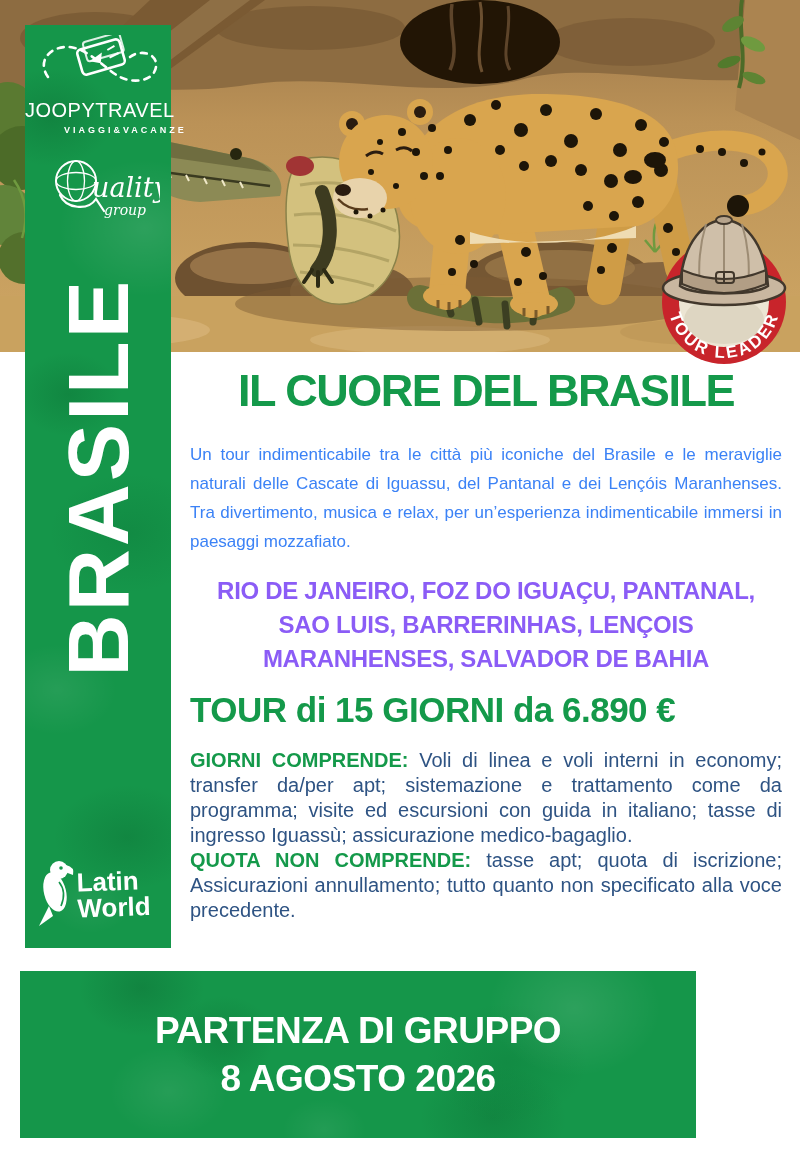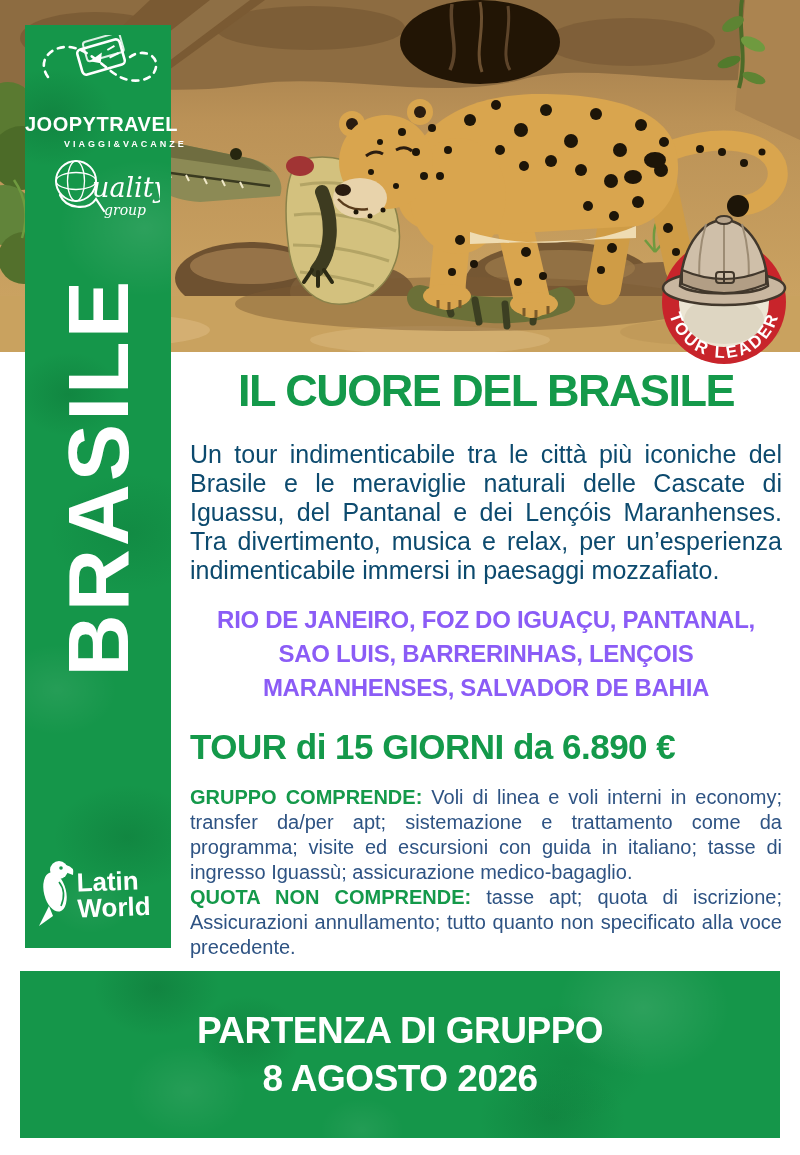--- a/index.html
+++ b/index.html
@@ -22,46 +22,46 @@
       radial-gradient(115px 85px at 72% 55%, rgba(5,95,42,.20), transparent 70%),
       radial-gradient(85px 65px at 22% 72%, rgba(255,255,255,.07), transparent 70%),
       radial-gradient(105px 75px at 70% 88%, rgba(4,80,34,.22), transparent 70%),
       radial-gradient(60px 45px at 45% 95%, rgba(255,255,255,.06), transparent 70%);
   }
 
   
   .sidebar { position:absolute; left:25px; top:25px; width:146px; height:923px; z-index:3; }
   .brand { position:absolute; top:10px; left:0; right:0; text-align:center; color:#fff; }
   .brand svg { display:block; margin:0 auto; }
-  .brand-name { font-size:20px; font-weight:700; letter-spacing:.5px; margin-top:16px; }
+  .brand-name { font-size:20px; font-weight:400; letter-spacing:.5px; margin-top:2px; }
   .brand-tagline { font-size:9px; font-weight:700; letter-spacing:3px; margin-top:3px;margin-left:39px; }
   .quality { position:absolute; top:128px; left:0; right:0; text-align:center; }
   .vertical-title {
     position:absolute; top:253px; left:50%; margin-left:-45px;
     writing-mode:vertical-rl; transform:rotate(180deg);
     color:#fff; font-size:86px; font-weight:800; letter-spacing:3px; line-height:90px;
     white-space:nowrap;
   }
   .latin { position:absolute; bottom:16px; left:8px; }
 
   
   .badge { position:absolute; left:650px; top:208px; width:148px; height:160px; z-index:4; }
 
   
   .content { position:absolute; left:190px; top:368px; width:592px; z-index:2; }
   .title { color:#14994a; font-size:45px; line-height:46px; font-weight:800; letter-spacing:-1.5px; white-space:nowrap;margin-left:48px; }
-  .intro { margin-top:26px; color:#0c4a6e; font-size:25px; line-height:29px; text-align:justify; }
+  .intro { margin-top:26px; color:#3b82f6; font-size:17px; line-height:29px; text-align:justify; }
   .destinations { margin-top:18px; color:#8b5cf6; font-size:24px; line-height:34px; font-weight:800; letter-spacing:-0.3px; text-align:center; }
-  .tour-line { margin-top:22px; color:#14994a; font-size:35px; line-height:40px; font-weight:800; letter-spacing:-0.5px; white-space:nowrap; }
+  .tour-line { margin-top:14px; color:#14994a; font-size:35px; line-height:40px; font-weight:800; letter-spacing:-0.5px; white-space:nowrap; }
   .quota { margin-top:18px; color:#2e5383; font-size:20px; line-height:25px; text-align:justify; }
   .quota-label { color:#14994a; font-weight:800; }
 
   
   .footer-banner {
-    position:absolute; left:20px; top:971px; width:760px; height:167px; z-index:3;
+    position:absolute; left:20px; top:971px; width:676px; height:167px; z-index:3;
     display:flex; flex-direction:column; align-items:center; justify-content:center;
     color:#fff; text-align:right;
   }
   .footer-line { font-weight:800; font-size:37px; line-height:48px; letter-spacing:-0.5px; white-space:nowrap; }
 </style>
 </head>
 <body>
 
 <div class="photo">
   <svg viewBox="0 0 800 352" preserveAspectRatio="none" aria-hidden="true">
@@ -272,21 +272,21 @@
     </text>
   </svg>
 </div>
 
 <div class="content">
   <div class="title">IL CUORE DEL BRASILE</div>
   <div class="intro">Un tour indimenticabile tra le città più iconiche del Brasile e le meraviglie naturali delle Cascate di Iguassu, del Pantanal e dei Lençóis Maranhenses. Tra divertimento, musica e relax, per un’esperienza indimenticabile immersi in paesaggi mozzafiato.</div>
   <div class="destinations">RIO DE JANEIRO, FOZ DO IGUAÇU, PANTANAL, SAO LUIS, BARRERINHAS, LENÇOIS MARANHENSES, SALVADOR DE BAHIA</div>
   <div class="tour-line">TOUR di 15 GIORNI da 6.890 €</div>
   <div class="quota">
-    <span class="quota-label">GRUPPO COMPRENDE:</span><span> Voli di linea e voli interni in economy; transfer da/per apt; sistemazione e trattamento come da programma; visite ed escursioni con guida in italiano; tasse di ingresso Iguassù; assicurazione medico-bagaglio.</span><br>
+    <span class="quota-label">GIORNI COMPRENDE:</span><span> Voli di linea e voli interni in economy; transfer da/per apt; sistemazione e trattamento come da programma; visite ed escursioni con guida in italiano; tasse di ingresso Iguassù; assicurazione medico-bagaglio.</span><br>
     <span class="quota-label">QUOTA NON COMPRENDE:</span><span> tasse apt; quota di iscrizione; Assicurazioni annullamento; tutto quanto non specificato alla voce precedente.</span>
   </div>
 </div>
 
 <div class="footer-banner green-tex">
   <div class="footer-line">PARTENZA DI GRUPPO</div>
   <div class="footer-line">8 AGOSTO 2026</div>
 </div>
 
 </body></html>

